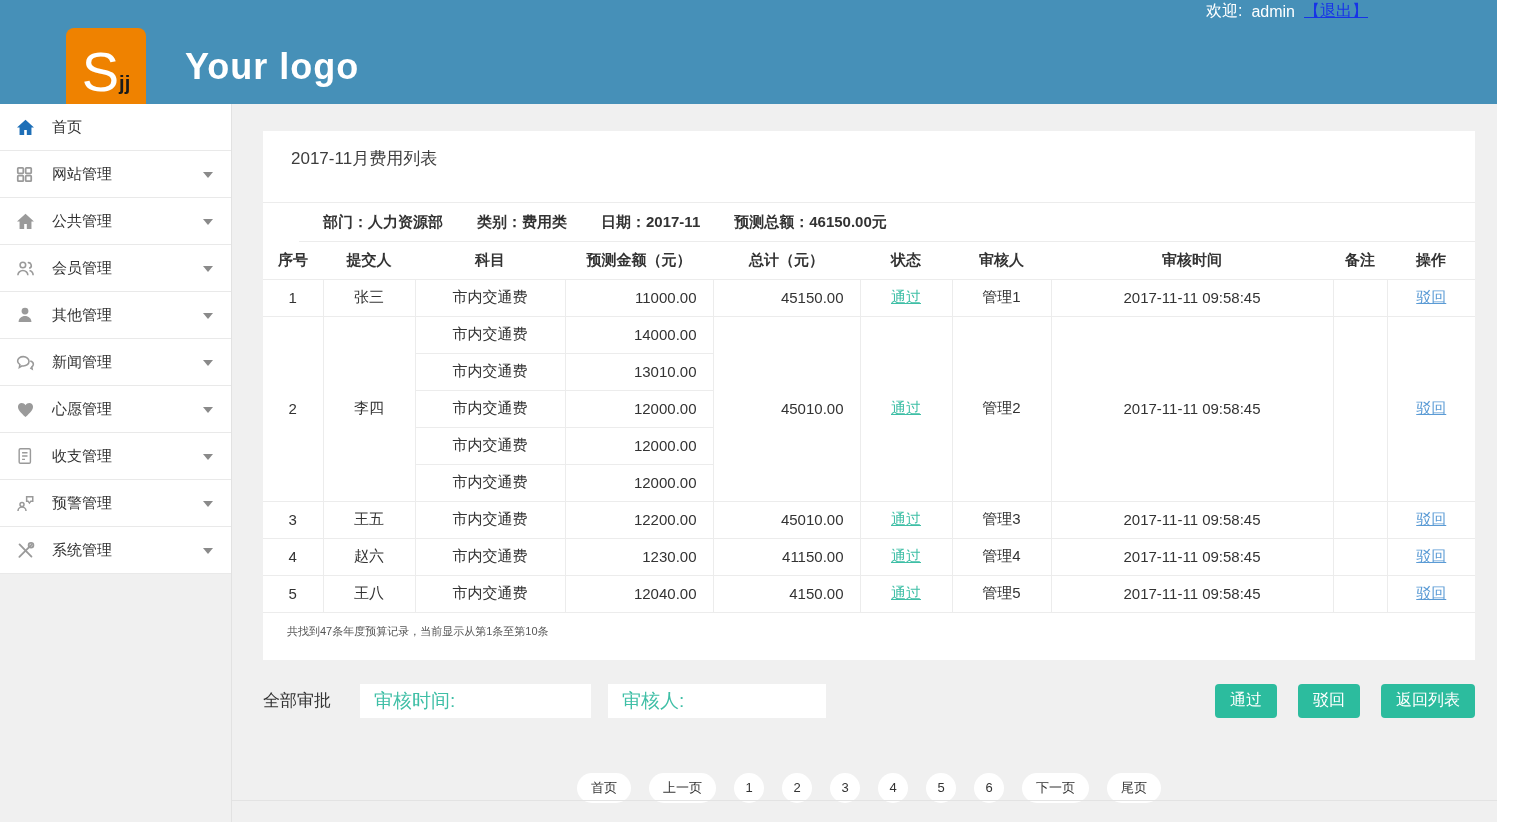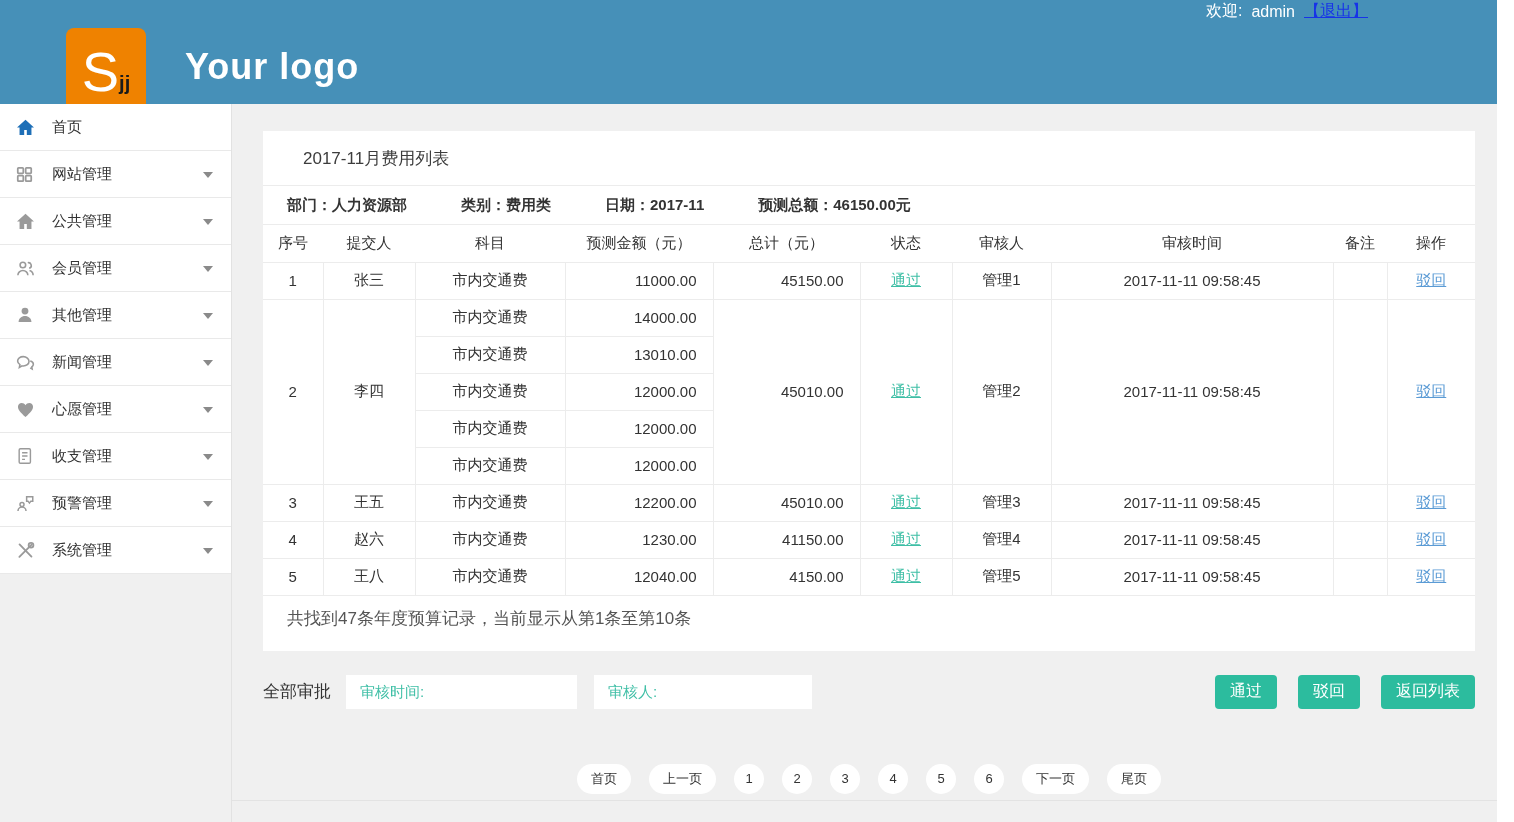--- a/index.html
+++ b/index.html
@@ -53,45 +53,46 @@
   .menu-label { margin-left:10px; }
   .caret {
     margin-left:auto; width:0; height:0;
     border:5px solid transparent; border-top:6px solid #8a8a8a;
     transform:translateY(3px);
   }
   
   .main { position:absolute; left:263px; top:131px; width:1212px; }
   .card { background:#fff; }
   .card-title {
-    height:55px; line-height:55px; padding-left:40px;
+    height:72px; line-height:55px; padding-left:28px;
     font-size:17px; color:#3c3c3c; border-bottom:1px solid #ececec;
   }
   .filter-row {
-    display:flex; gap:54px; padding:10px 24px 9px;
+    display:flex; gap:34px; padding:10px 24px 9px;
     font-size:15px; font-weight:bold; color:#333;
     border-bottom:1px solid #ececec;
+    margin-left:36px;
   }
   table { width:100%; border-collapse:collapse; font-size:15px; color:#333; table-layout:fixed; }
   th, td { border:1px solid #ececec; height:37px; text-align:center; padding:0 6px; overflow:hidden; }
-  th { font-weight:normal; border-left:none; border-right:none; border-top:none; }
+  th { font-weight:bold; border-left:none; border-right:none; border-top:none; }
   tr > *:first-child { border-left:none; }
   tr > *:last-child { border-right:none; }
   td.num { text-align:right; padding-right:16px;margin-top:27px; }
   a.status-link { color:#3fbfa6; text-decoration:underline; cursor:pointer; }
   a.action-link { color:#5b9bd5; text-decoration:underline; cursor:pointer; }
   .summary-row {
-    padding:11px 24px 21px; font-size:17px; color:#555;
+    padding:11px 24px 21px; font-size:11px; color:#555;
   }
   
   .approval-bar { margin-top:23px; display:flex; align-items:center; }
-  .approval-label { font-size:17px; color:#333; margin-right:14px; }
+  .approval-label { font-size:17px; color:#333; margin-right:28px; }
   .approval-input {
     height:36px; border:1px solid #f0f0f0; background:#fff; outline:none;
-    padding:0 14px; font-size:15px; color:#333;
+    padding:0 14px; font-size:19px; color:#333;
     font-family:"Liberation Sans","DejaVu Sans",sans-serif;
   }
   .approval-input::placeholder { color:#3fbfa6; opacity:1; }
   .input-time { width:233px; margin-right:15px; }
   .input-auditor { width:220px; }
   .approval-buttons { margin-left:auto; display:flex; gap:21px; }
   .btn-teal {
     height:34px; padding:0 15px; background:#2cbc9e; color:#fff;
     border:none; border-radius:4px; font-size:16px; cursor:pointer;
     font-family:"Liberation Sans","DejaVu Sans",sans-serif;

